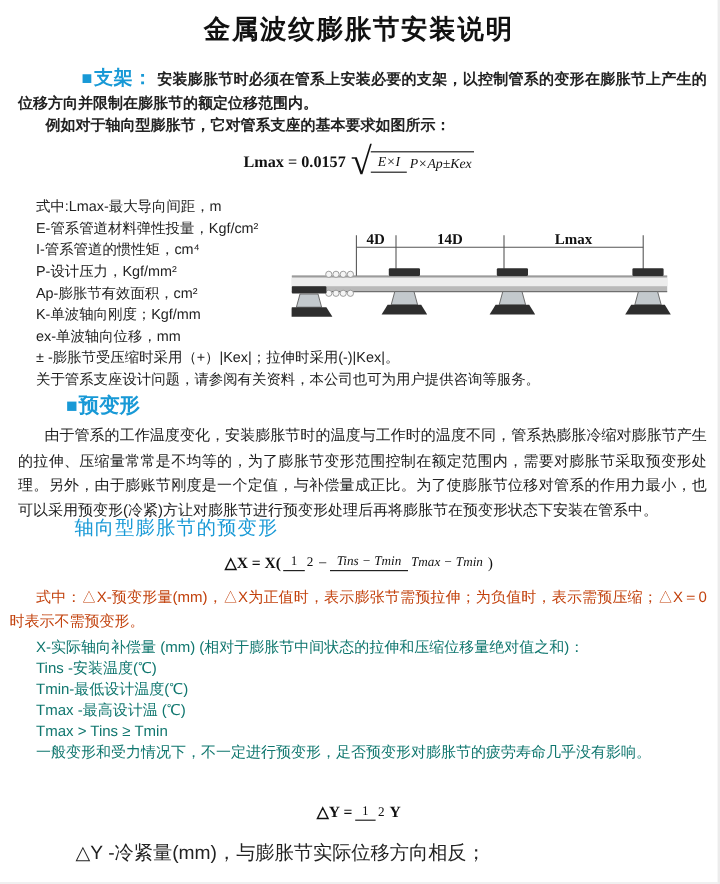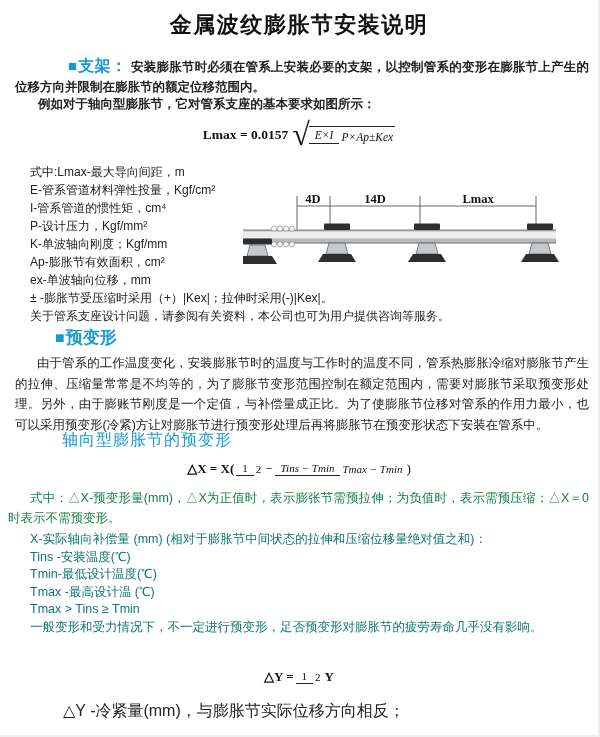--- a/index.html
+++ b/index.html
@@ -36,21 +36,21 @@
   .defs div{white-space:nowrap;}
   .diagram{top:190px;left:243px;}
   .sect2{top:326px;left:55px;margin:0;font-size:17px;font-weight:bold;color:#1899d6;}
   .sect2 .marker{font-size:16px;}
   .p2{top:353px;left:15px;width:574px;margin:0;font-size:12.5px;line-height:20.5px;text-align:justify;text-indent:22px;color:#222;}
   .sect3{top:430px;left:62px;margin:0;font-size:16px;font-weight:normal;color:#1899d6;letter-spacing:1px;}
   .f2{top:453px;height:32px;font-size:13px;}
   .f2 .pre{font-weight:bold;}
   .f2 .half{font-size:11px;font-style:normal;}
   .f2 .tfrac{font-style:italic;font-size:11px;}
-  .p3{top:488px;left:8px;width:581px;margin:0;font-size:12.5px;line-height:20px;text-align:justify;text-indent:22px;color:#15803d;}
+  .p3{top:488px;left:8px;width:581px;margin:0;font-size:12.5px;line-height:20px;text-align:justify;text-indent:22px;color:#c2410c;}
   .notes{top:531px;left:30px;font-size:12.5px;line-height:17.5px;color:#0f766e;}
   .notes div{white-space:nowrap;}
   .sect4{top:635px;left:40px;margin:0;font-size:17px;font-weight:bold;color:#1899d6;letter-spacing:1px;}
   .f3{top:662px;height:30px;}
   .f3 .pre,.f3 .suf{font-weight:bold;}
   .f3 .half{font-size:11px;}
   .lastnote{top:701px;left:63px;margin:0;font-size:16px;color:#222;white-space:nowrap;}
   svg text{font-family:"Liberation Serif",serif;font-weight:bold;fill:#111;}
 </style>
 </head>
@@ -73,22 +73,22 @@
         <span class="fden">P×Ap±Kex</span>
       </span>
     </span>
   </div>
 
   <div class="abs defs">
     <div>式中:Lmax-最大导向间距，m</div>
     <div>E-管系管道材料弹性投量，Kgf/cm²</div>
     <div>I-管系管道的惯性矩，cm⁴</div>
     <div>P-设计压力，Kgf/mm²</div>
+    <div>Ap-膨胀节有效面积，cm²</div>
     <div>K-单波轴向刚度；Kgf/mm</div>
-    <div>Ap-膨胀节有效面积，cm²</div>
     <div>ex-单波轴向位移，mm</div>
     <div>± -膨胀节受压缩时采用（+）|Kex|；拉伸时采用(-)|Kex|。</div>
     <div>关于管系支座设计问题，请参阅有关资料，本公司也可为用户提供咨询等服务。</div>
   </div>
 
   <svg class="abs diagram" width="317" height="95" viewBox="0 0 317 95">
     <g stroke="#555" stroke-width="0.9">
       <line x1="54" y1="16" x2="293" y2="16"></line>
       <line x1="54" y1="6" x2="54" y2="40"></line>
       <line x1="87" y1="6" x2="87" y2="34"></line>

